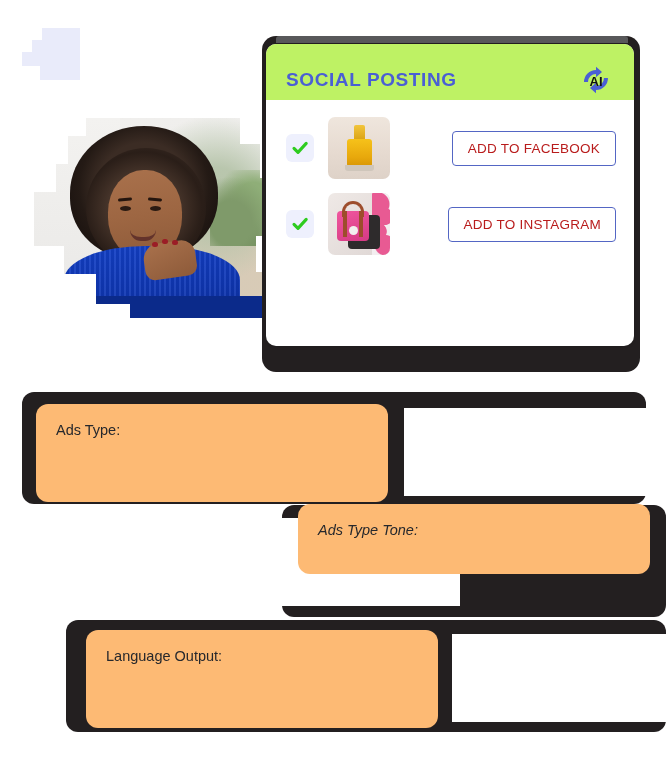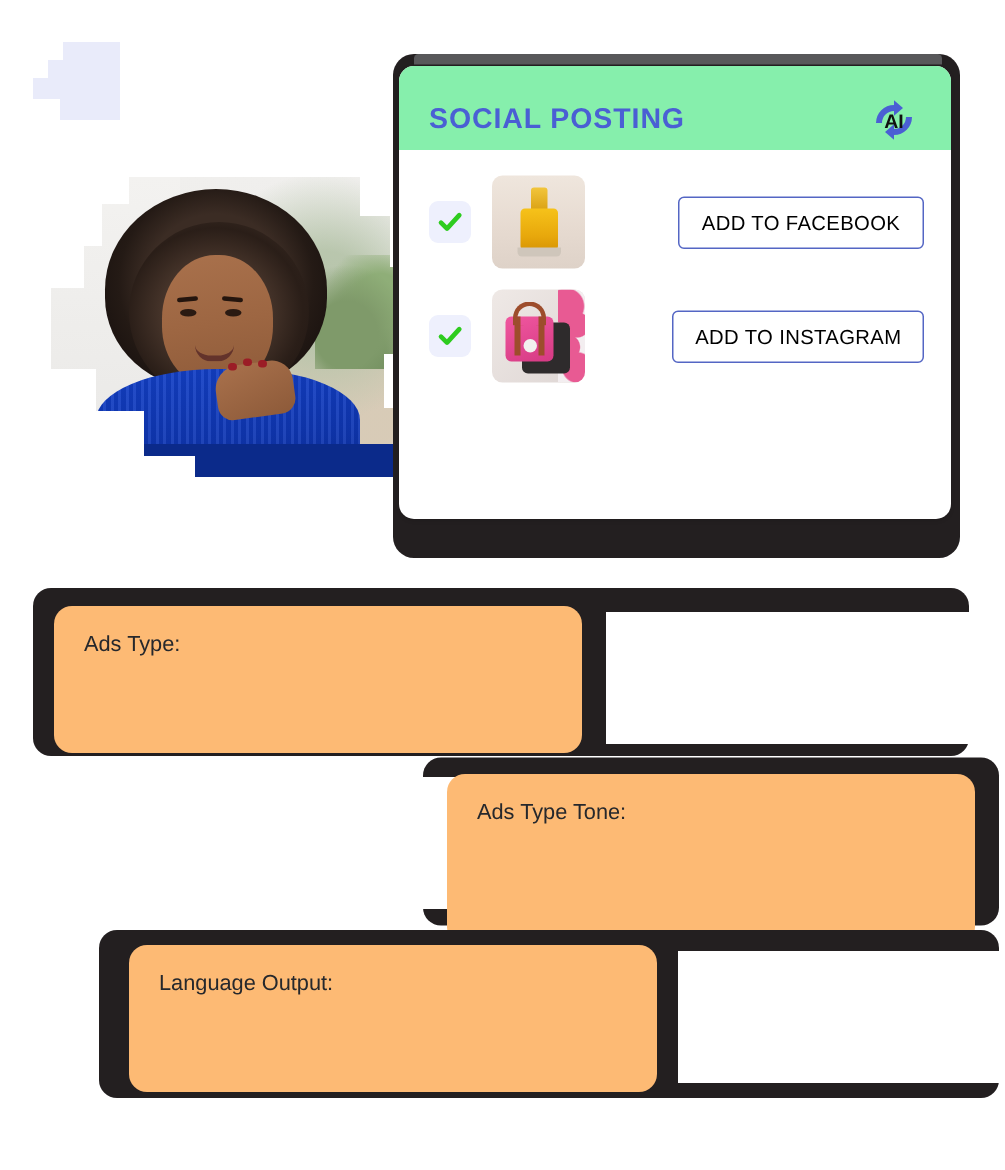--- a/index.html
+++ b/index.html
@@ -133,21 +133,21 @@
     background:#58585a; border-radius:3px 3px 0 0;
   }
 
   
   .social-card {
     position:absolute; left:266px; top:44px; width:368px; height:302px;
     background:#ffffff; border-radius:10px; overflow:hidden;
     box-shadow:0 1px 3px rgba(0,0,0,.10);
   }
   .social-head {
-    height:56px; background:#86efac;
+    height:56px; background:#bef264;
     display:flex; align-items:center; justify-content:space-between;
     padding:15px 18px 0 20px;
   }
   .social-title {
     font-size:19px; font-weight:bold; letter-spacing:.6px; color:#4a5fd4;
   }
   .ai-badge { width:40px; height:36px; position:relative; flex:none; }
 
   .social-body { padding:10px 0 0 0; }
   .row {
@@ -224,21 +224,21 @@
     position:absolute; left:29px; top:28px; width:5px; height:2px; background:#b79ad6;
   }
   .th-glass .arm {
     position:absolute; left:50px; top:30px; width:12px; height:2px;
     background:#b79ad6; transform:rotate(14deg);
   }
 
   .spacer { flex:1 1 auto; }
 
   .add-btn {
-    border:1px solid #5466c4; background:#ffffff; color:#000000;
+    border:1px solid #5466c4; background:#ffffff; color:#b91c1c;
     font-size:13.5px; letter-spacing:.25px;
     padding:9px 14px; border-radius:4px; white-space:nowrap;
     font-family:"Liberation Sans", sans-serif; cursor:pointer;
     min-width:164px; text-align:center;
   }
 
   
   .dark-bar { position:absolute; background:#231f20; border-radius:12px; }
   .white-panel { position:absolute; background:#ffffff; }
 
@@ -366,21 +366,21 @@
   </div>
 
   <div class="dark-bar" style="left:22px;  top:392px; width:624px; height:112px;"></div>
   <div class="white-panel" style="left:404px; top:408px; width:242px; height:88px;"></div>
   <div class="field-card" style="left:36px;  top:404px; width:352px; height:98px;">
     <div class="field-label">Ads Type:</div>
   </div>
 
   <div class="dark-bar" style="left:282px; top:505px; width:384px; height:112px;"></div>
   <div class="white-panel" style="left:282px; top:518px; width:178px; height:88px;"></div>
-  <div class="field-card" style="left:298px; top:516px; width:352px; height:114px;">
+  <div class="field-card" style="left:298px; top:504px; width:352px; height:70px;font-style:italic;">
     <div class="field-label">Ads Type Tone:</div>
   </div>
 
   <div class="dark-bar" style="left:66px;  top:620px; width:600px; height:112px;"></div>
   <div class="white-panel" style="left:452px; top:634px; width:214px; height:88px;"></div>
   <div class="field-card" style="left:86px;  top:630px; width:352px; height:98px;">
     <div class="field-label">Language Output:</div>
   </div>
 
 </div>

